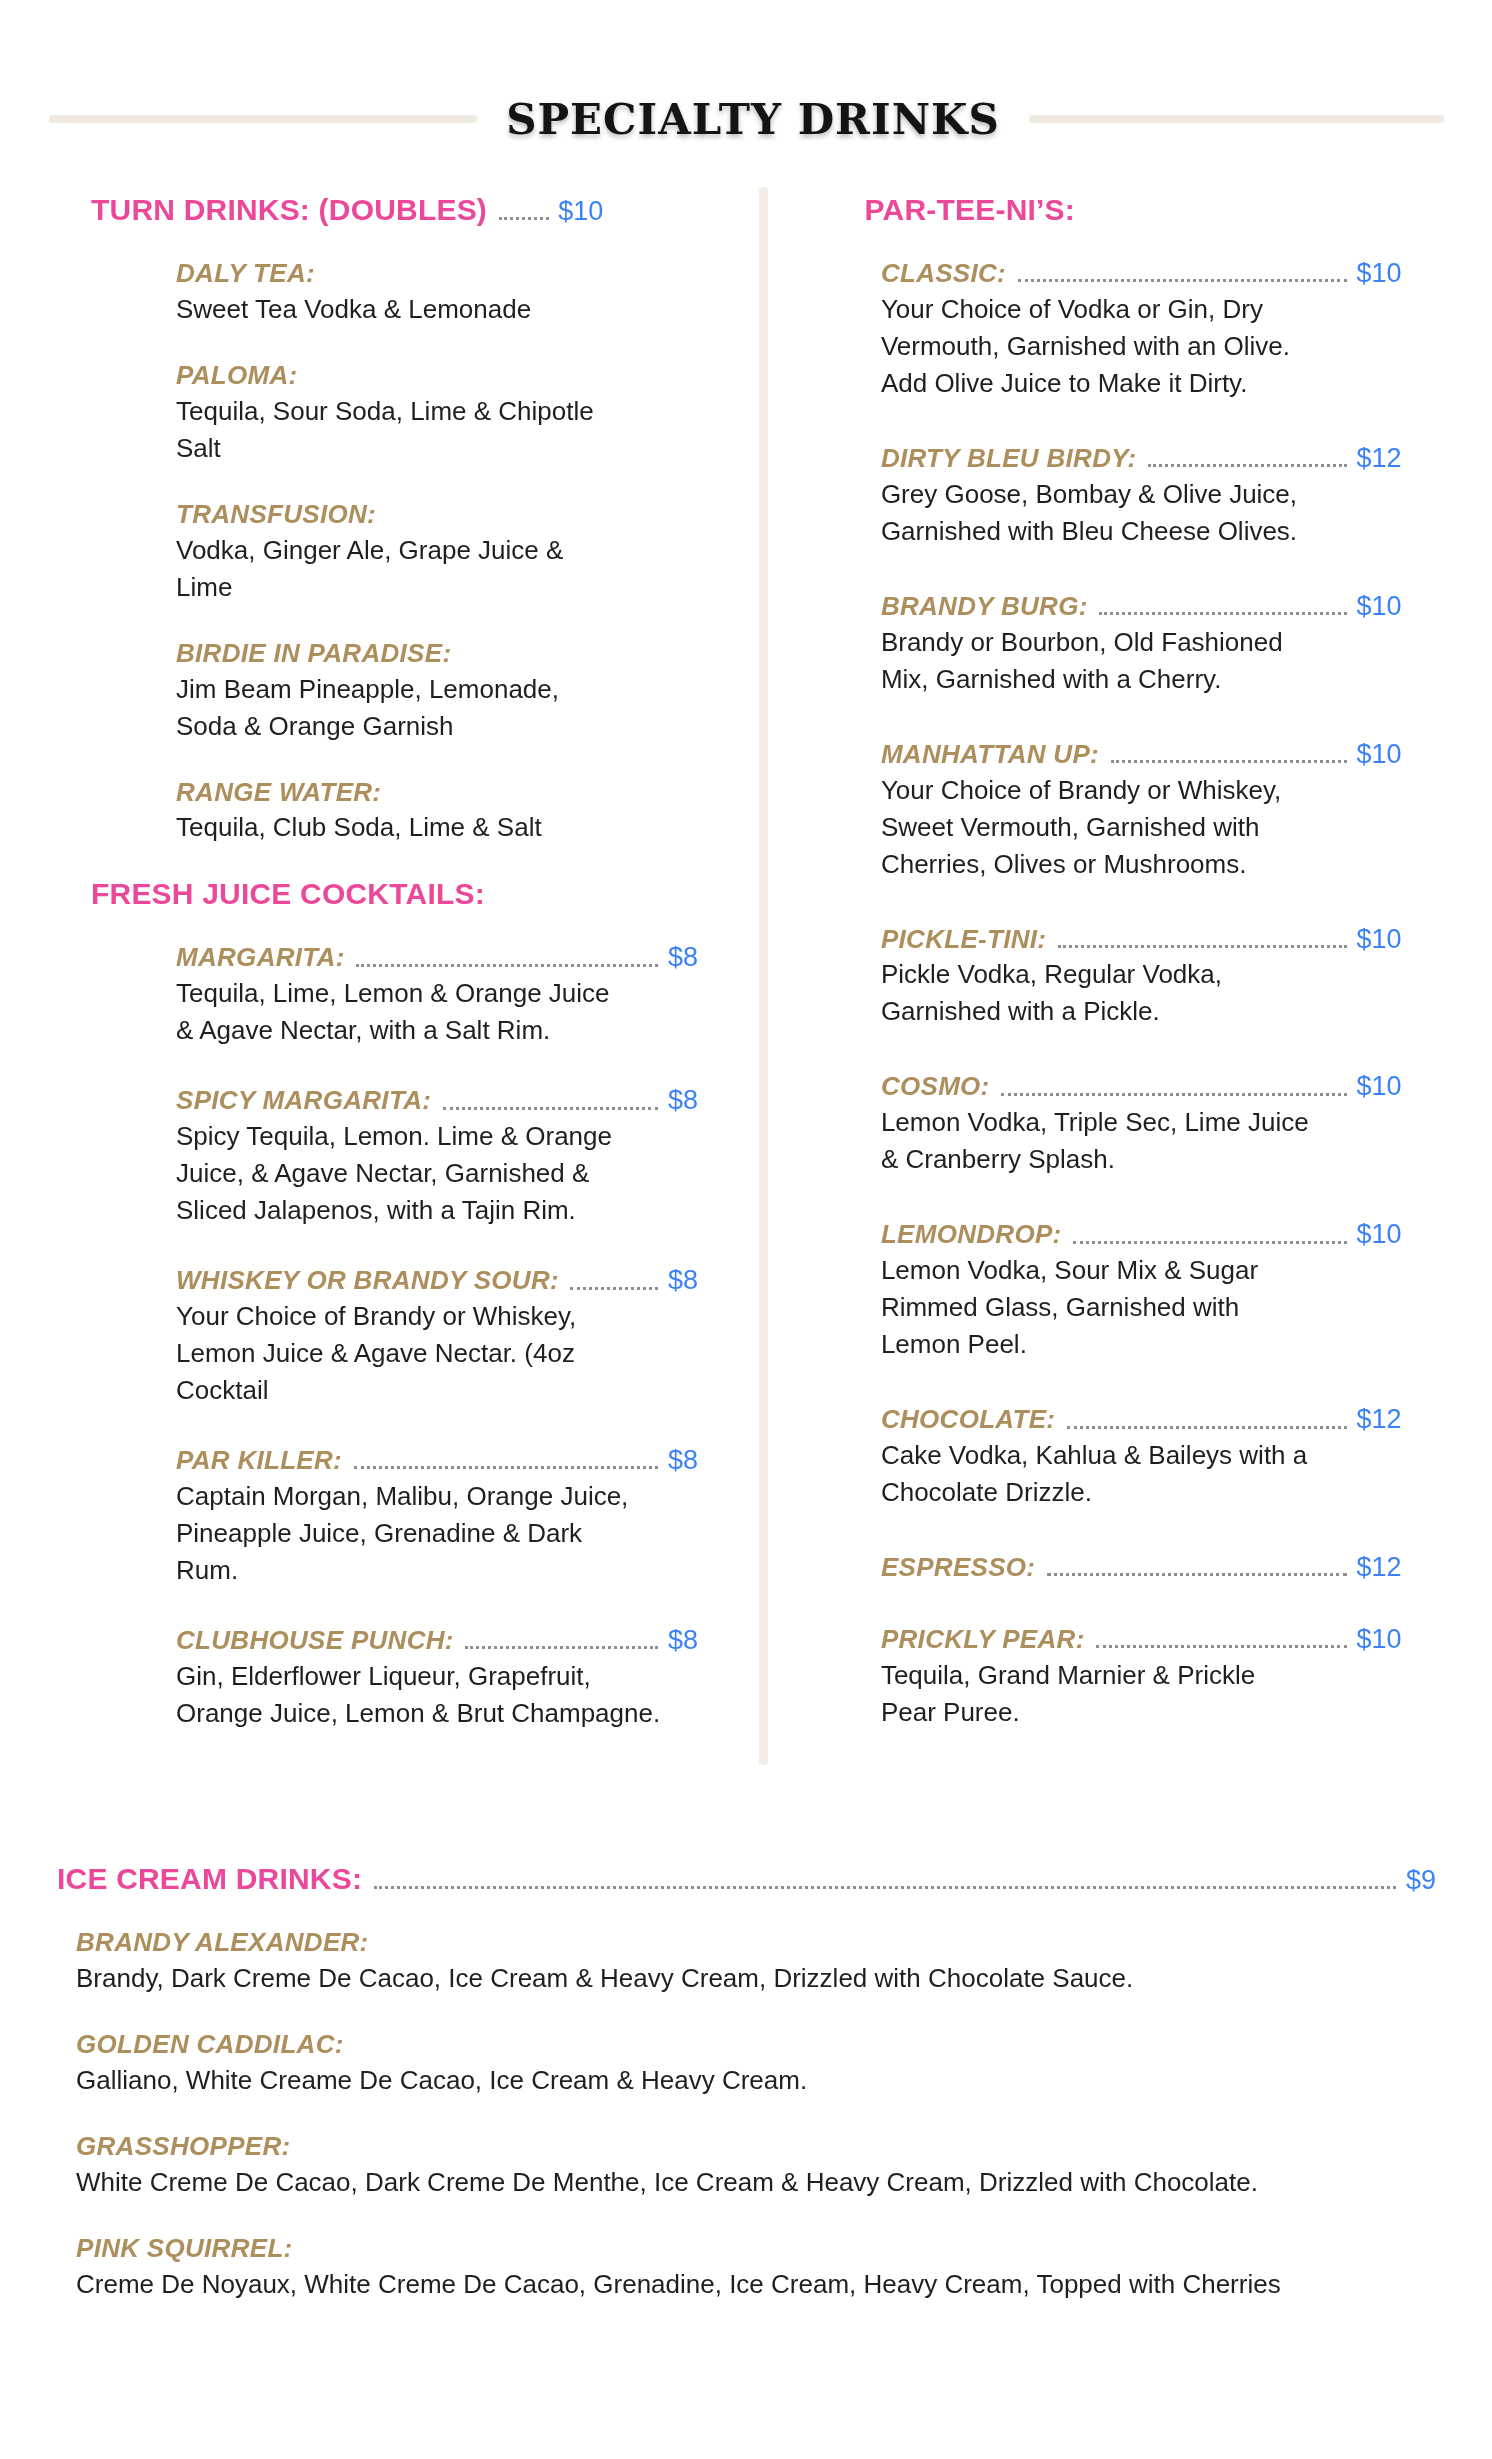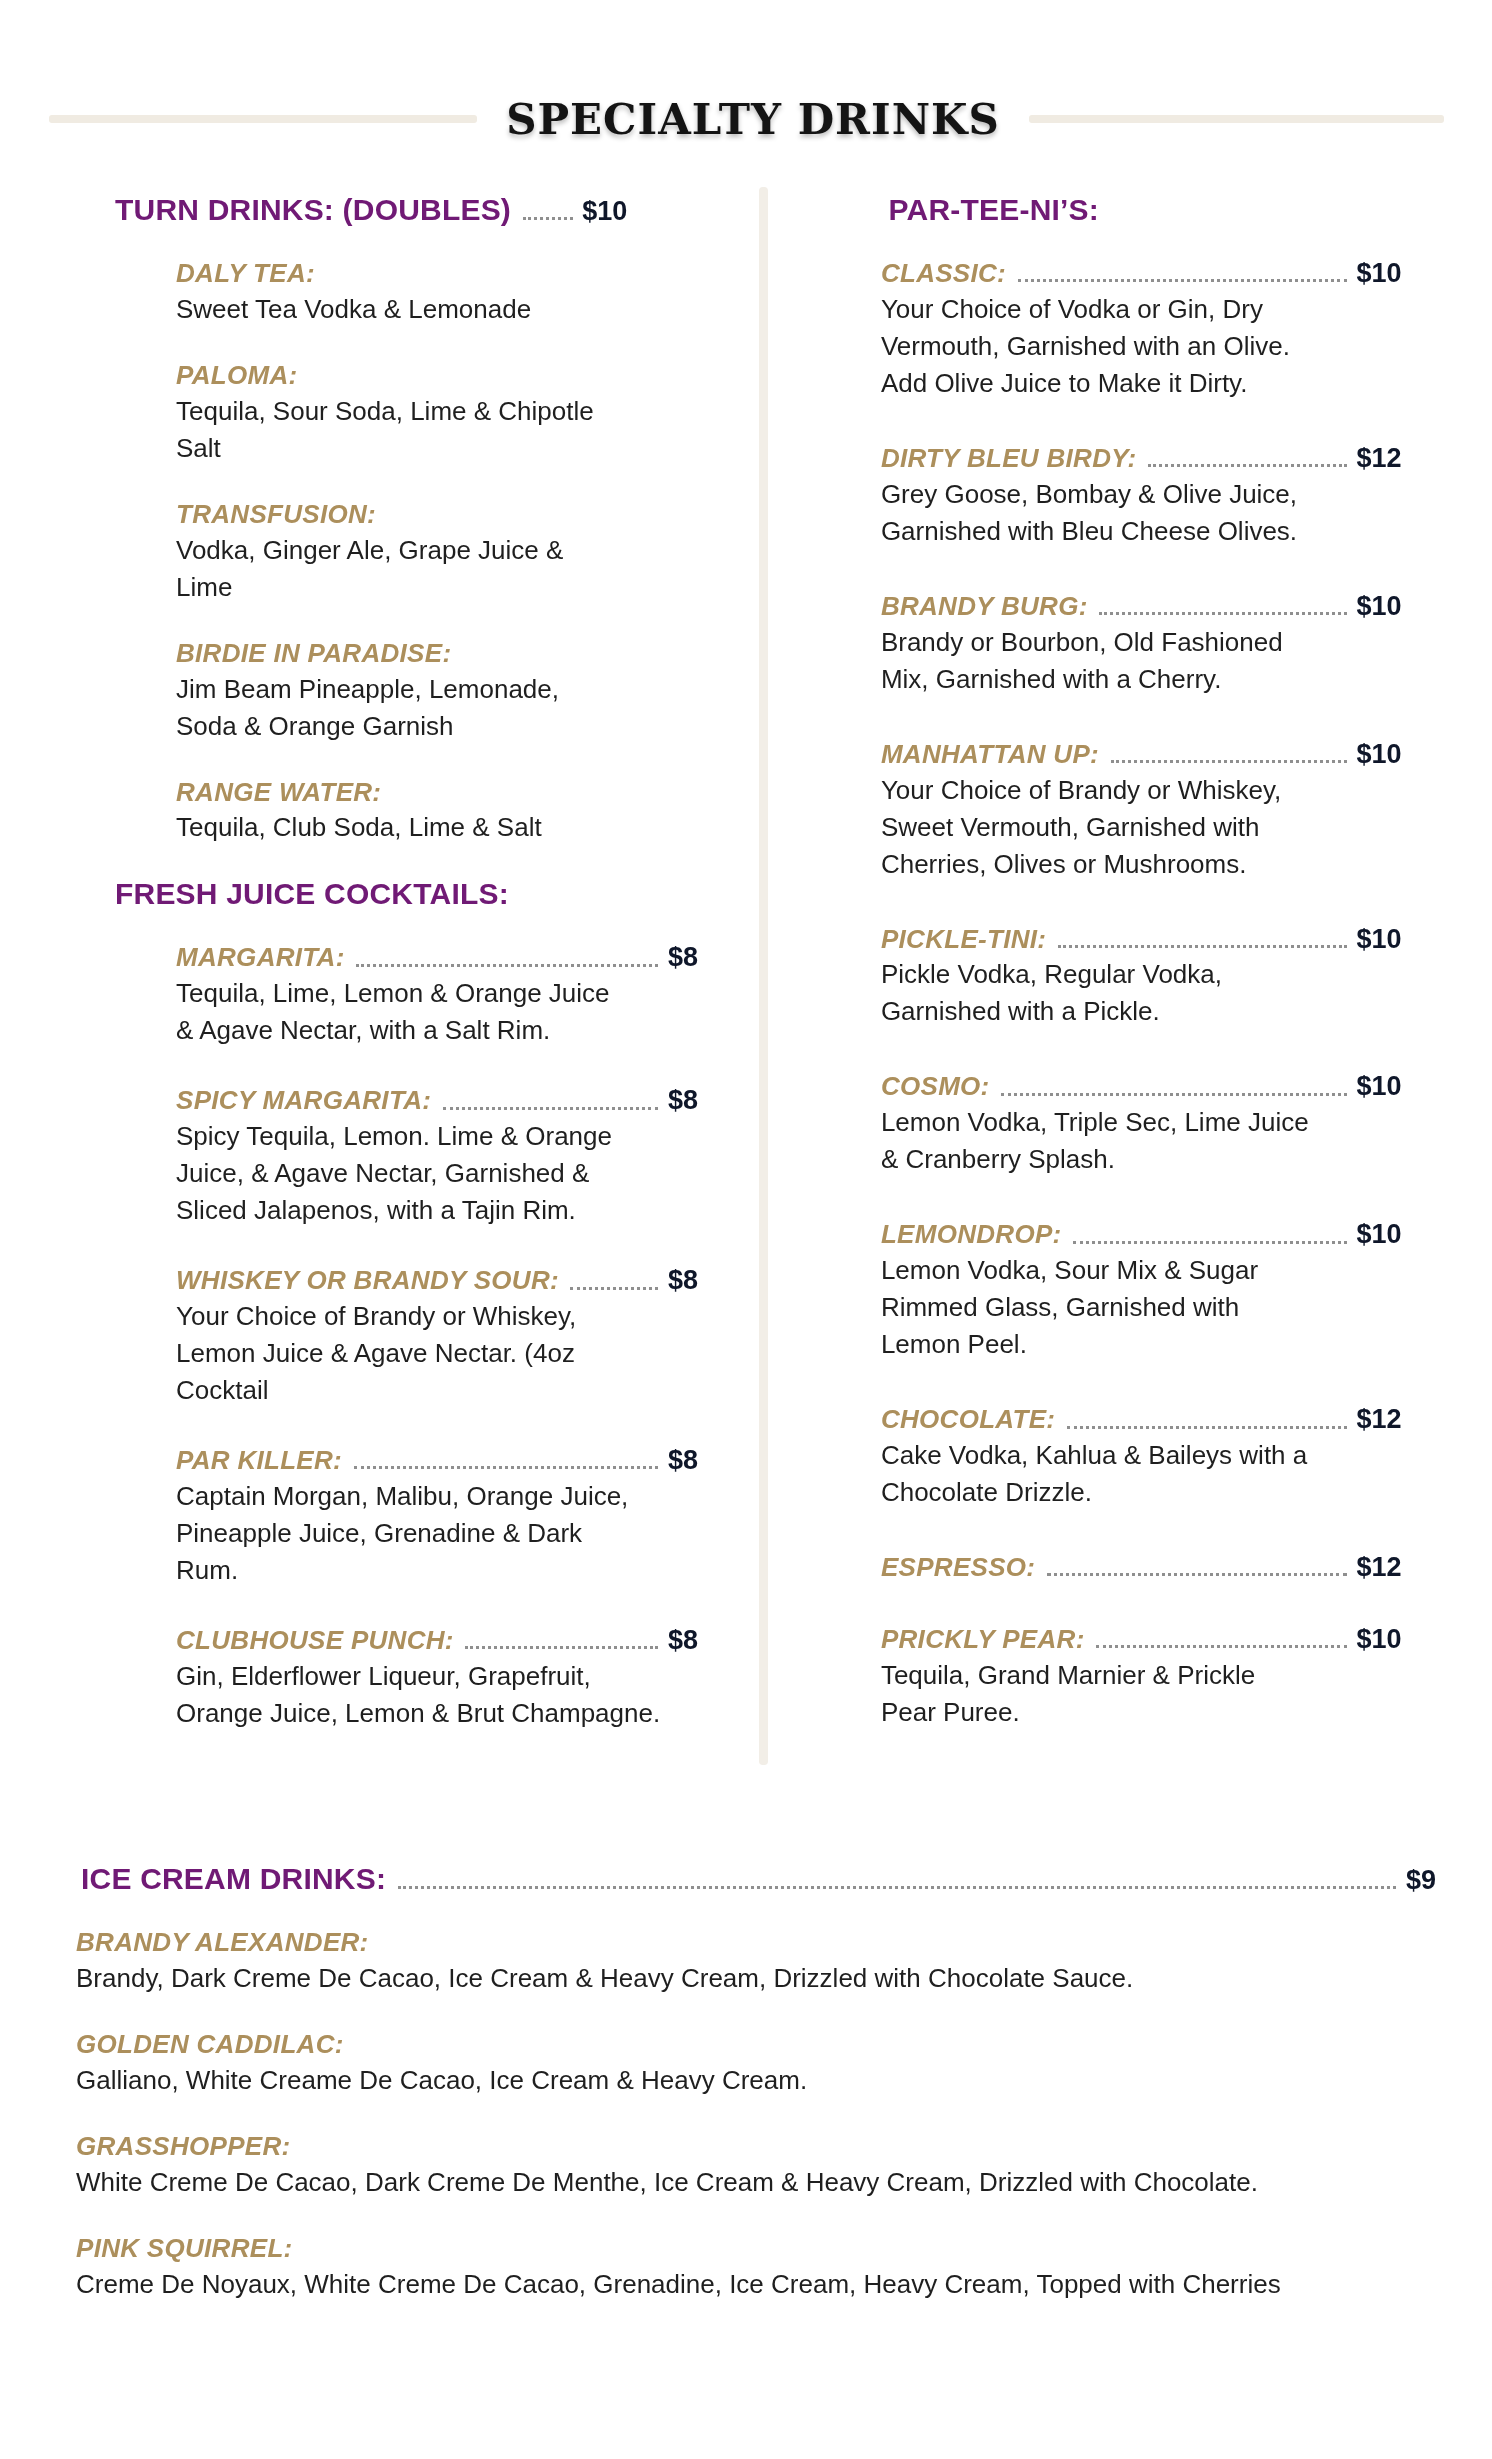--- a/index.html
+++ b/index.html
@@ -27,25 +27,25 @@
   
   .columns{display:flex;align-items:stretch;padding-left:91px;margin-top:43px;}
   .col-left{width:607px;flex:0 0 607px;}
   .divider{flex:0 0 8.6px;background:#f2eee7;border-radius:3.8px;margin-left:61px;margin-right:97px;}
   .col-right{width:537px;flex:0 0 537px;}
 
   
   .sec-header{
     display:flex;align-items:flex-end;height:40px;margin-bottom:24px;
   }
-  .sec-label{font-size:30px;font-weight:bold;color:#701a75;letter-spacing:0.2px;white-space:nowrap;margin-left:24px;}
+  .sec-label{font-size:30px;font-weight:bold;color:#ec4899;letter-spacing:0.2px;white-space:nowrap;}
   .leader{border-bottom:3.8px dotted #8f8f8f;margin:0 9.6px 6.7px 11.5px;height:0;align-self:flex-end;}
   .leader.full{flex:1 1 auto;}
   .leader.short{flex:0 0 50px;}
-  .price{font-size:27px;font-weight:bold;color:#0f172a;white-space:nowrap;}
+  .price{font-size:27px;font-weight:normal;color:#3b82f6;white-space:nowrap;}
 
   .name-row{display:flex;align-items:flex-end;height:38px;}
   .item-name{
     font-size:26px;font-weight:bold;font-style:italic;color:#ac8f5c;
     letter-spacing:0.3px;white-space:nowrap;
   }
   .desc{font-size:26px;line-height:37px;color:#1f1f1f;white-space:pre-line;margin-top:1.9px;}
 
   .col-left .item{padding-left:85px;}
   .col-right .item{padding-left:16.3px;}

